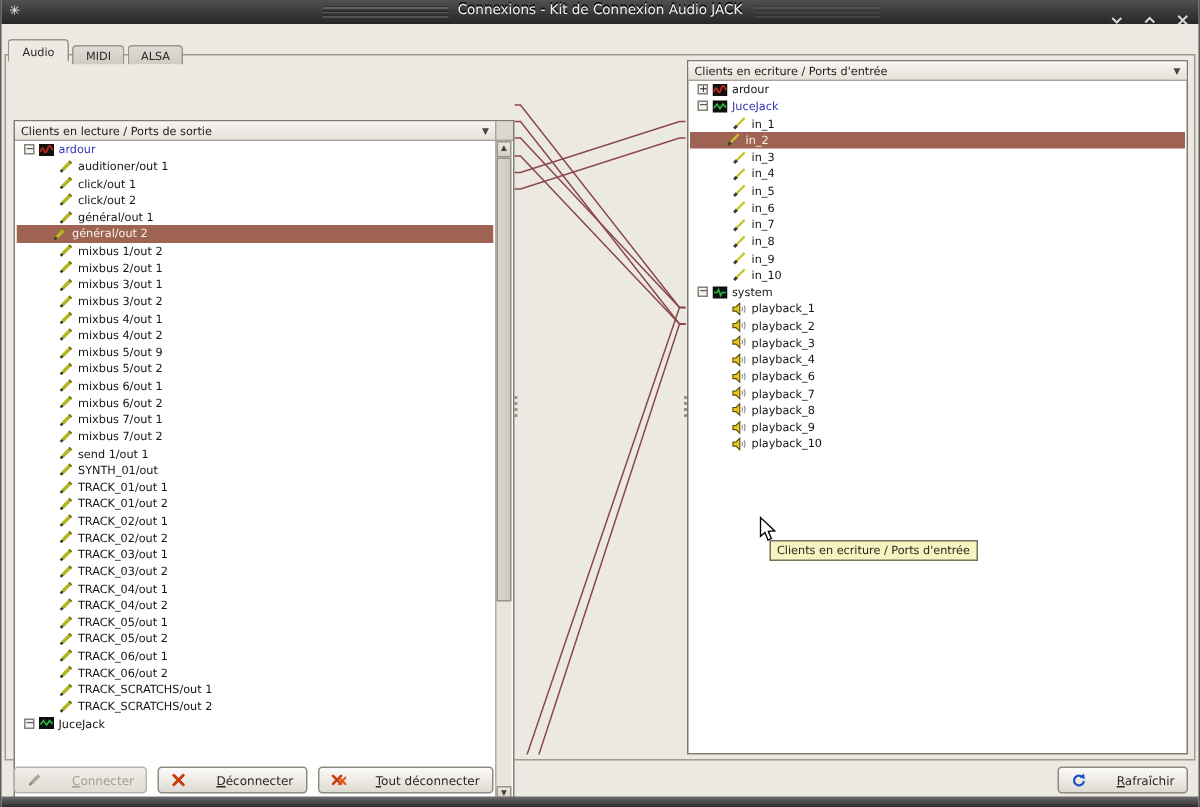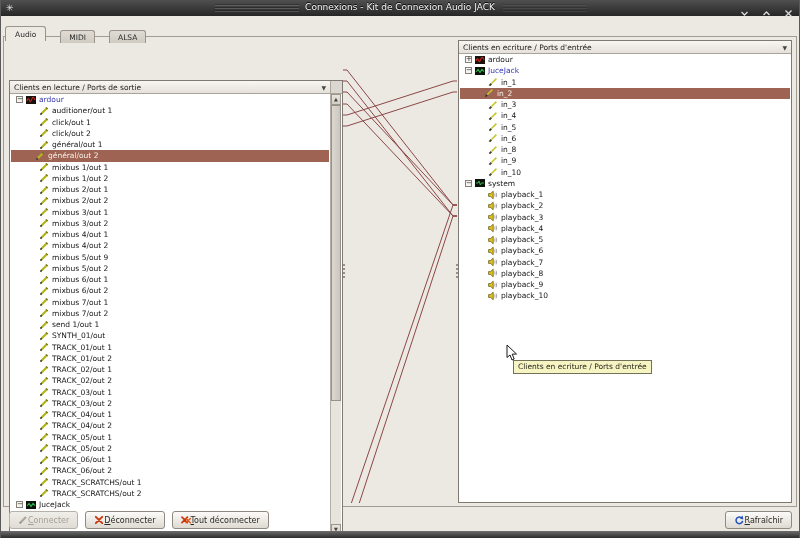--- a/index.html
+++ b/index.html
@@ -12,21 +12,21 @@
   #appicon{position:absolute;left:5px;top:2px;color:#e6e6e6;font-size:9px;line-height:12px;}
   .tgrip{position:absolute;top:4px;height:8px;width:84px;
     background:repeating-linear-gradient(0deg,rgba(255,255,255,.16) 0 1px,rgba(0,0,0,.25) 1px 2px,transparent 2px 3px);}
   #grip-l{left:214px;} #grip-r{left:502px;opacity:.45;}
   #wtitle{position:absolute;left:50%;top:2px;transform:translateX(-50%);
     font-size:9px;font-weight:normal;color:#f2f2f2;white-space:nowrap;text-shadow:0 -1px 0 #000;}
   #winbtns{position:absolute;right:6px;top:3px;display:flex;gap:13px;}
   #winbtns span{width:9px;height:9px;display:inline-block;}
   
   #tabbar{position:absolute;left:4px;top:22px;height:15px;z-index:3;}
-  .tab{position:relative;display:inline-block;vertical-align:bottom;margin-right:14px;
+  .tab{position:relative;display:inline-block;vertical-align:bottom;margin-right:2px;
     padding:2px 8px 1px 8px;font-size:7.5px;color:#2a2a2a;
     border:1px solid #9a948a;border-bottom:none;border-radius:3px 3px 0 0;
     background:linear-gradient(#e0dcd5,#cfcbc3);top:2px;}
   .tab.active{background:#edeae4;top:0;padding:3px 9px 2px 9px;z-index:4;}
   
   #tabframe{position:absolute;left:2px;right:2px;top:36px;bottom:31px;
     border:1px solid #a29b90;background:#ece9e3;}
   
   .panel{position:absolute;top:40px;width:334px;height:463px;background:#fff;
     border:1px solid #7f7a71;box-sizing:border-box;}
@@ -69,21 +69,21 @@
   #grip1{left:342px;} #grip2{left:455px;}
   
   #tooltip{position:absolute;left:512px;top:360px;padding:1px 4px 2px 4px;
     background:#f6f4c3;border:1px solid #72725a;font-size:7.5px;color:#26261a;
     white-space:nowrap;z-index:6;}
   #cursor{position:absolute;left:505px;top:344px;z-index:7;}
   
   #footer{position:absolute;left:8px;right:7px;top:511px;height:18px;
     display:flex;justify-content:space-between;align-items:center;}
   #lbtns{display:flex;gap:7px;}
-  .btn{height:18px;display:flex;align-items:center;gap:0;padding:0 8px;
+  .btn{height:18px;display:flex;align-items:center;gap:20px;padding:0 8px;
     font-size:8px;color:#2b2823;background:linear-gradient(#fcfbf9,#dedad2);
     border:1px solid #8f897f;border-radius:3px;box-sizing:border-box;font-family:inherit;}
   .btn.disabled{color:#a49e94;border-color:#b7b2a9;
     background:linear-gradient(#f0eee9,#e0dcd5);}
   .btn .bicon{width:10px;height:10px;flex:none;}
   .btn u{text-decoration:underline;}
   
   #bframe{position:absolute;left:0;right:0;bottom:0;height:7px;
     background:linear-gradient(#6e6e6e,#2c2c2c);}
 </style>
@@ -181,51 +181,31 @@
           <span class="tlabel">général/out 2</span>
         </div>
         <div class="trow port">
           <span class="ticon">
             <svg width="10" height="10" viewBox="0 0 10 10">
               <path d="M1.4 8.6 L3.1 6.9" stroke="#3c3c28" stroke-width="1.7"></path>
               <path d="M2.8 7.2 L7.8 2.2" stroke="#b4b41e" stroke-width="2.3"></path>
               <path d="M7 1.3 L8.7 3" stroke="#6f6f12" stroke-width="1.2"></path>
             </svg>
           </span>
-          <span class="tlabel">mixbus 1/out 1</span>
-        </div>
-        <div class="trow port">
-          <span class="ticon">
-            <svg width="10" height="10" viewBox="0 0 10 10">
-              <path d="M1.4 8.6 L3.1 6.9" stroke="#3c3c28" stroke-width="1.7"></path>
-              <path d="M2.8 7.2 L7.8 2.2" stroke="#b4b41e" stroke-width="2.3"></path>
-              <path d="M7 1.3 L8.7 3" stroke="#6f6f12" stroke-width="1.2"></path>
-            </svg>
-          </span>
           <span class="tlabel">mixbus 1/out 2</span>
         </div>
         <div class="trow port">
           <span class="ticon">
             <svg width="10" height="10" viewBox="0 0 10 10">
               <path d="M1.4 8.6 L3.1 6.9" stroke="#3c3c28" stroke-width="1.7"></path>
               <path d="M2.8 7.2 L7.8 2.2" stroke="#b4b41e" stroke-width="2.3"></path>
               <path d="M7 1.3 L8.7 3" stroke="#6f6f12" stroke-width="1.2"></path>
             </svg>
           </span>
           <span class="tlabel">mixbus 2/out 1</span>
-        </div>
-        <div class="trow port">
-          <span class="ticon">
-            <svg width="10" height="10" viewBox="0 0 10 10">
-              <path d="M1.4 8.6 L3.1 6.9" stroke="#3c3c28" stroke-width="1.7"></path>
-              <path d="M2.8 7.2 L7.8 2.2" stroke="#b4b41e" stroke-width="2.3"></path>
-              <path d="M7 1.3 L8.7 3" stroke="#6f6f12" stroke-width="1.2"></path>
-            </svg>
-          </span>
-          <span class="tlabel">mixbus 2/out 2</span>
         </div>
         <div class="trow port">
           <span class="ticon">
             <svg width="10" height="10" viewBox="0 0 10 10">
               <path d="M1.4 8.6 L3.1 6.9" stroke="#3c3c28" stroke-width="1.7"></path>
               <path d="M2.8 7.2 L7.8 2.2" stroke="#b4b41e" stroke-width="2.3"></path>
               <path d="M7 1.3 L8.7 3" stroke="#6f6f12" stroke-width="1.2"></path>
             </svg>
           </span>
           <span class="tlabel">mixbus 3/out 1</span>
@@ -591,20 +571,29 @@
           </span>
           <span class="tlabel">in_6</span>
         </div>
         <div class="trow port">
           <span class="ticon">
             <svg width="10" height="10" viewBox="0 0 10 10">
               <path d="M1.4 8.6 L3.4 6.6" stroke="#3c3c28" stroke-width="1.9"></path>
               <path d="M3.2 6.8 L8.4 1.6" stroke="#c6c62a" stroke-width="1.5"></path>
             </svg>
           </span>
+          <span class="tlabel">in_7</span>
+        </div>
+        <div class="trow port">
+          <span class="ticon">
+            <svg width="10" height="10" viewBox="0 0 10 10">
+              <path d="M1.4 8.6 L3.4 6.6" stroke="#3c3c28" stroke-width="1.9"></path>
+              <path d="M3.2 6.8 L8.4 1.6" stroke="#c6c62a" stroke-width="1.5"></path>
+            </svg>
+          </span>
           <span class="tlabel">in_8</span>
         </div>
         <div class="trow port">
           <span class="ticon">
             <svg width="10" height="10" viewBox="0 0 10 10">
               <path d="M1.4 8.6 L3.4 6.6" stroke="#3c3c28" stroke-width="1.9"></path>
               <path d="M3.2 6.8 L8.4 1.6" stroke="#c6c62a" stroke-width="1.5"></path>
             </svg>
           </span>
           <span class="tlabel">in_9</span>
@@ -656,29 +645,20 @@
           <span class="tlabel">playback_3</span>
         </div>
         <div class="trow port">
           <span class="ticon">
             <svg width="10" height="10" viewBox="0 0 10 10">
               <polygon points="0.6,3.6 2.6,3.6 5.2,1.2 5.2,8.8 2.6,6.4 0.6,6.4" fill="#e6c61e" stroke="#564a08" stroke-width="0.7"></polygon>
               <path d="M6.6 3.6 Q7.6 5 6.6 6.4 M8 2.6 Q9.4 5 8 7.4" fill="none" stroke="#909090" stroke-width="0.8"></path>
             </svg>
           </span>
           <span class="tlabel">playback_4</span>
-        </div>
-        <div class="trow port">
-          <span class="ticon">
-            <svg width="10" height="10" viewBox="0 0 10 10">
-              <polygon points="0.6,3.6 2.6,3.6 5.2,1.2 5.2,8.8 2.6,6.4 0.6,6.4" fill="#e6c61e" stroke="#564a08" stroke-width="0.7"></polygon>
-              <path d="M6.6 3.6 Q7.6 5 6.6 6.4 M8 2.6 Q9.4 5 8 7.4" fill="none" stroke="#909090" stroke-width="0.8"></path>
-            </svg>
-          </span>
-          <span class="tlabel">playback_5</span>
         </div>
         <div class="trow port">
           <span class="ticon">
             <svg width="10" height="10" viewBox="0 0 10 10">
               <polygon points="0.6,3.6 2.6,3.6 5.2,1.2 5.2,8.8 2.6,6.4 0.6,6.4" fill="#e6c61e" stroke="#564a08" stroke-width="0.7"></polygon>
               <path d="M6.6 3.6 Q7.6 5 6.6 6.4 M8 2.6 Q9.4 5 8 7.4" fill="none" stroke="#909090" stroke-width="0.8"></path>
             </svg>
           </span>
           <span class="tlabel">playback_6</span>
         </div>

